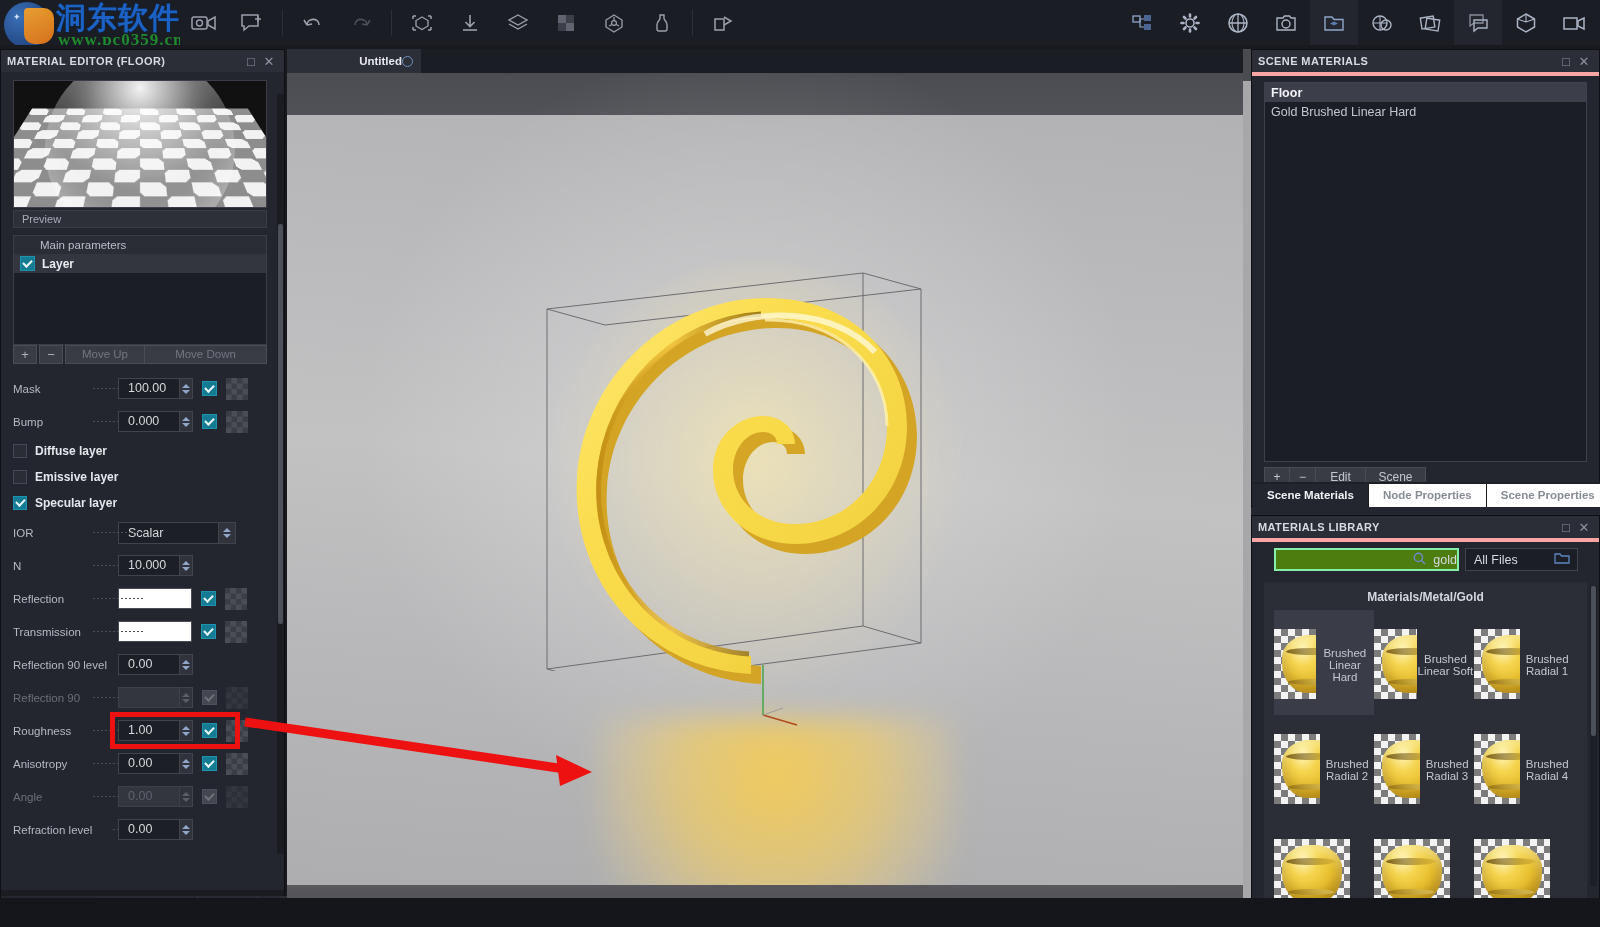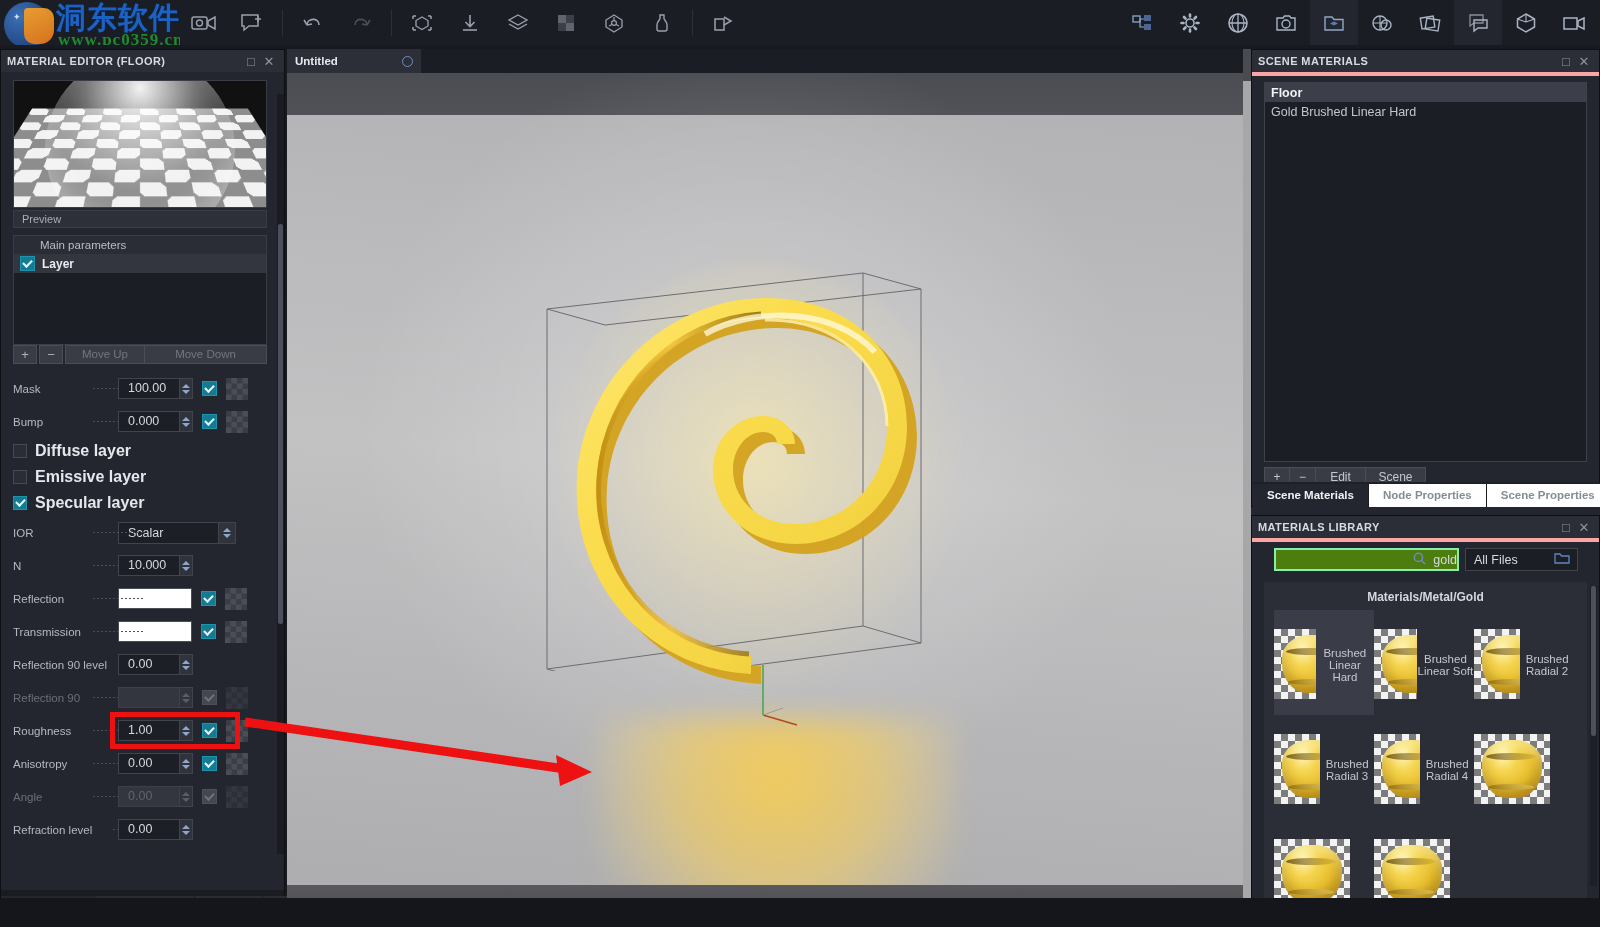--- a/index.html
+++ b/index.html
@@ -84,32 +84,32 @@
   .combo .cv{font-size:12.5px;color:#d5d8de;padding-left:9px;flex:1;}
   .combo .cb{width:16px;height:20px;background:#30333c;border-left:1px solid #41444d;display:flex;flex-direction:column;align-items:center;justify-content:center;}
   .combo .cb i{display:block;width:0;height:0;border-left:4px solid transparent;border-right:4px solid transparent;}
   .combo .cb i.up{border-bottom:4px solid #8fa6c9;margin-bottom:2px;}
   .combo .cb i.dn{border-top:4px solid #8fa6c9;}
 
   .chkline{height:26px;display:flex;align-items:center;padding-left:12px;}
   .chkline .bx{width:14px;height:14px;background:#2a2d36;border:1px solid #474a54;box-sizing:border-box;}
   .chkline .bx.on{background:#157b92;border-color:#1d93ad;display:flex;align-items:center;justify-content:center;}
   .chkline .bx.on:after{content:"";width:7px;height:4px;border-left:2px solid #e6f6fb;border-bottom:2px solid #e6f6fb;transform:rotate(-45deg) translate(1px,-1px);}
-  .chkline .tx{font-size:16px;font-weight:bold;color:#e4e7ec;margin-left:8px;}
+  .chkline .tx{font-size:12px;font-weight:bold;color:#e4e7ec;margin-left:8px;}
 
   .lp-tabs{position:absolute;left:0;bottom:0;width:283px;height:36px;background:#1a1c22;display:flex;align-items:flex-end;}
   .lp-tab{height:30px;line-height:30px;font-size:11.5px;color:#82868f;padding:0 11px;background:#292c34;border-right:1px solid #191b21;white-space:nowrap;}
   .lp-tab.sel{background:#23262e;color:#eef0f3;font-weight:bold;}
 
   
   .lp-scroll{position:absolute;right:0;top:22px;width:7px;bottom:36px;background:#1a1c21;}
   .lp-thumb{position:absolute;left:1px;top:130px;width:5px;height:400px;background:#4c505a;border-radius:2px;}
 
   
-  .vp{position:absolute;left:287px;top:49px;width:962px;height:878px;background:#1b1d24;}
+  .vp{position:absolute;left:287px;top:49px;width:962px;height:878px;background:#1b1d24;text-align:right;}
   .vp-tabbar{height:24px;background:#1b1d24;display:flex;align-items:center;}
   .vp-tab{height:24px;min-width:118px;background:#2c2f38;display:flex;align-items:center;padding:0 8px;}
   .vp-tab .nm{font-size:11.5px;font-weight:bold;color:#e7e9ee;flex:1;}
   .vp-tab .dotc{width:11px;height:11px;border:1.5px solid #6f8fc0;border-radius:50%;box-sizing:border-box;}
   .vp-canvas{position:absolute;left:0;top:24px;right:0;bottom:0;overflow:hidden;background:#4a4b50;}
   .vp-top-band{position:absolute;left:0;top:0;right:0;height:42px;background:linear-gradient(180deg,#4c4d52 0%,#515257 100%);}
   .vp-floor{position:absolute;left:0;top:42px;right:0;bottom:0;
       background:linear-gradient(185deg,#b2b2b4 0%,#bcbcbe 28%,#c2c2c3 45%,#b7b7b9 70%,#acacae 100%);}
   .vp-bot-band{position:absolute;left:0;bottom:0;right:0;height:42px;background:linear-gradient(180deg,#59595d 0%,#4a4a4e 100%);}
   .vp-vign{position:absolute;inset:0;background:radial-gradient(ellipse at 48% 42%,rgba(255,255,255,.30) 0%,rgba(255,255,255,0) 55%);}
@@ -693,20 +693,26 @@
           <div class="ml-cell">
             <div class="thumb">
                 <div class="gold"></div>
               </div>
             <div class="ml-cap">Brushed Linear Soft</div>
           </div>
           <div class="ml-cell">
             <div class="thumb">
                 <div class="gold"></div>
               </div>
+            <div class="ml-cap">Brushed Radial 1</div>
+          </div>
+          <div class="ml-cell">
+            <div class="thumb">
+                <div class="gold"></div>
+              </div>
             <div class="ml-cap">Brushed Radial 2</div>
           </div>
           <div class="ml-cell">
             <div class="thumb">
                 <div class="gold"></div>
               </div>
             <div class="ml-cap">Brushed Radial 3</div>
           </div>
           <div class="ml-cell">
             <div class="thumb">

